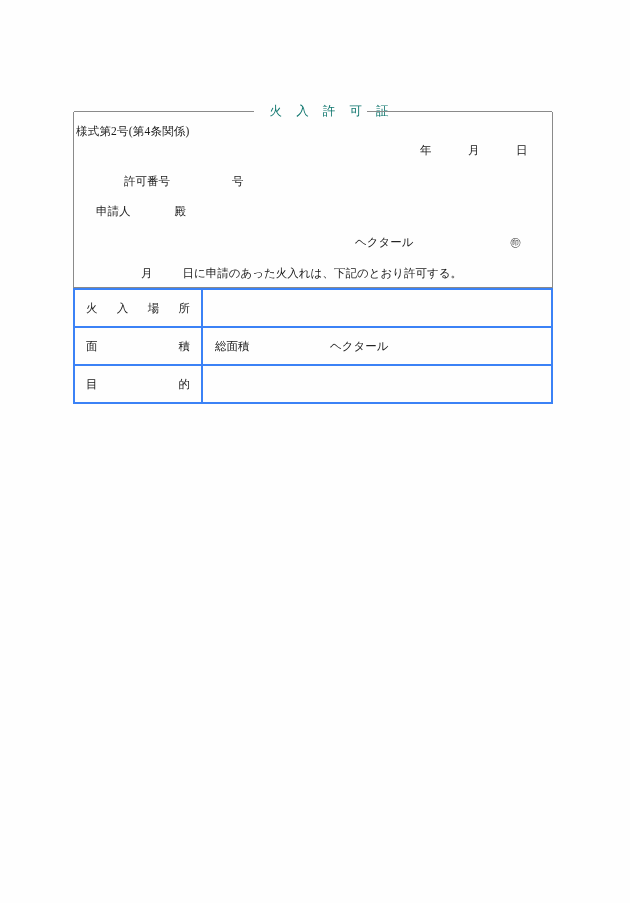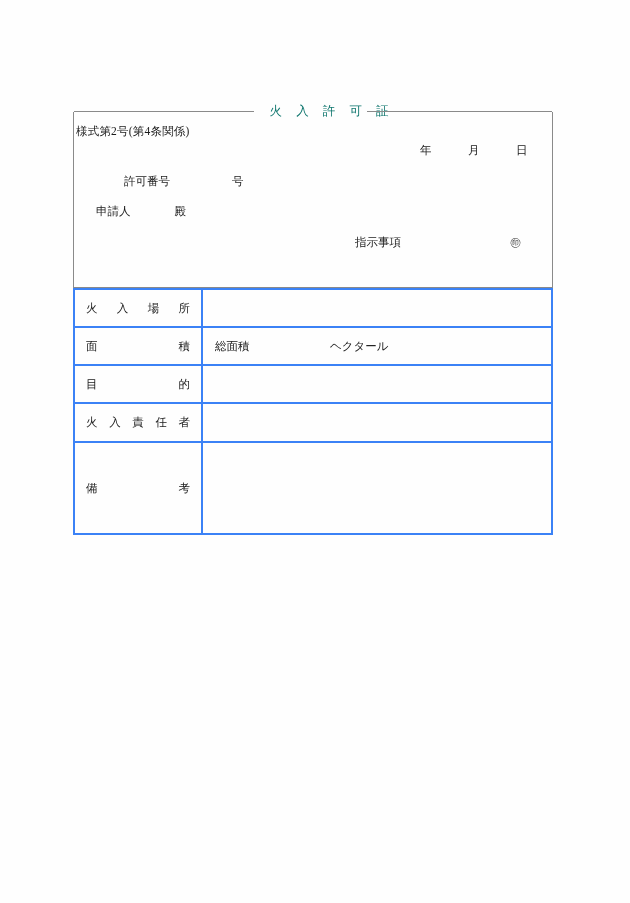--- a/index.html
+++ b/index.html
@@ -143,24 +143,27 @@
     <div class="hdr-line hdr-date">年　　　月　　　日</div>
 
     <div class="hdr-line hdr-permit">
       <span>許可番号</span><span class="sp-xl"></span><span>号</span>
     </div>
 
     <div class="hdr-line hdr-applicant">
       <span>申請人</span><span class="sp-l"></span><span>殿</span>
     </div>
 
-    <div class="hdr-line hdr-mayor">指示事項</div>
+    <div class="hdr-line hdr-mayor">ヘクタール</div>
 
     <div class="hdr-line hdr-seal">㊞</div>
 
+    <div class="hdr-line hdr-stmt">
+      <span>月</span><span class="sp-m"></span><span>日に申請のあった火入れは、下記のとおり許可する。</span>
+    </div>
 
   </div>
 
   <table class="form-table">
     <tbody>
       <tr class="r-place">
         <td class="label">
           <div class="lbl-inner">火入場所</div>
         </td>
         <td class="value">
@@ -176,32 +179,16 @@
         </td>
       </tr>
       <tr class="r-purpose">
         <td class="label">
           <div class="lbl-inner">目的</div>
         </td>
         <td class="value">
           <div class="val-inner"></div>
         </td>
       </tr>
-      <tr class="r-manager">
-        <td class="label">
-          <div class="lbl-inner">火入責任者</div>
-        </td>
-        <td class="value">
-          <div class="val-inner"></div>
-        </td>
-      </tr>
-      <tr class="r-remarks">
-        <td class="label">
-          <div class="lbl-inner">備考</div>
-        </td>
-        <td class="value">
-          <div class="val-inner"></div>
-        </td>
-      </tr>
     </tbody>
   </table>
 
 </div>
 
 </body></html>

